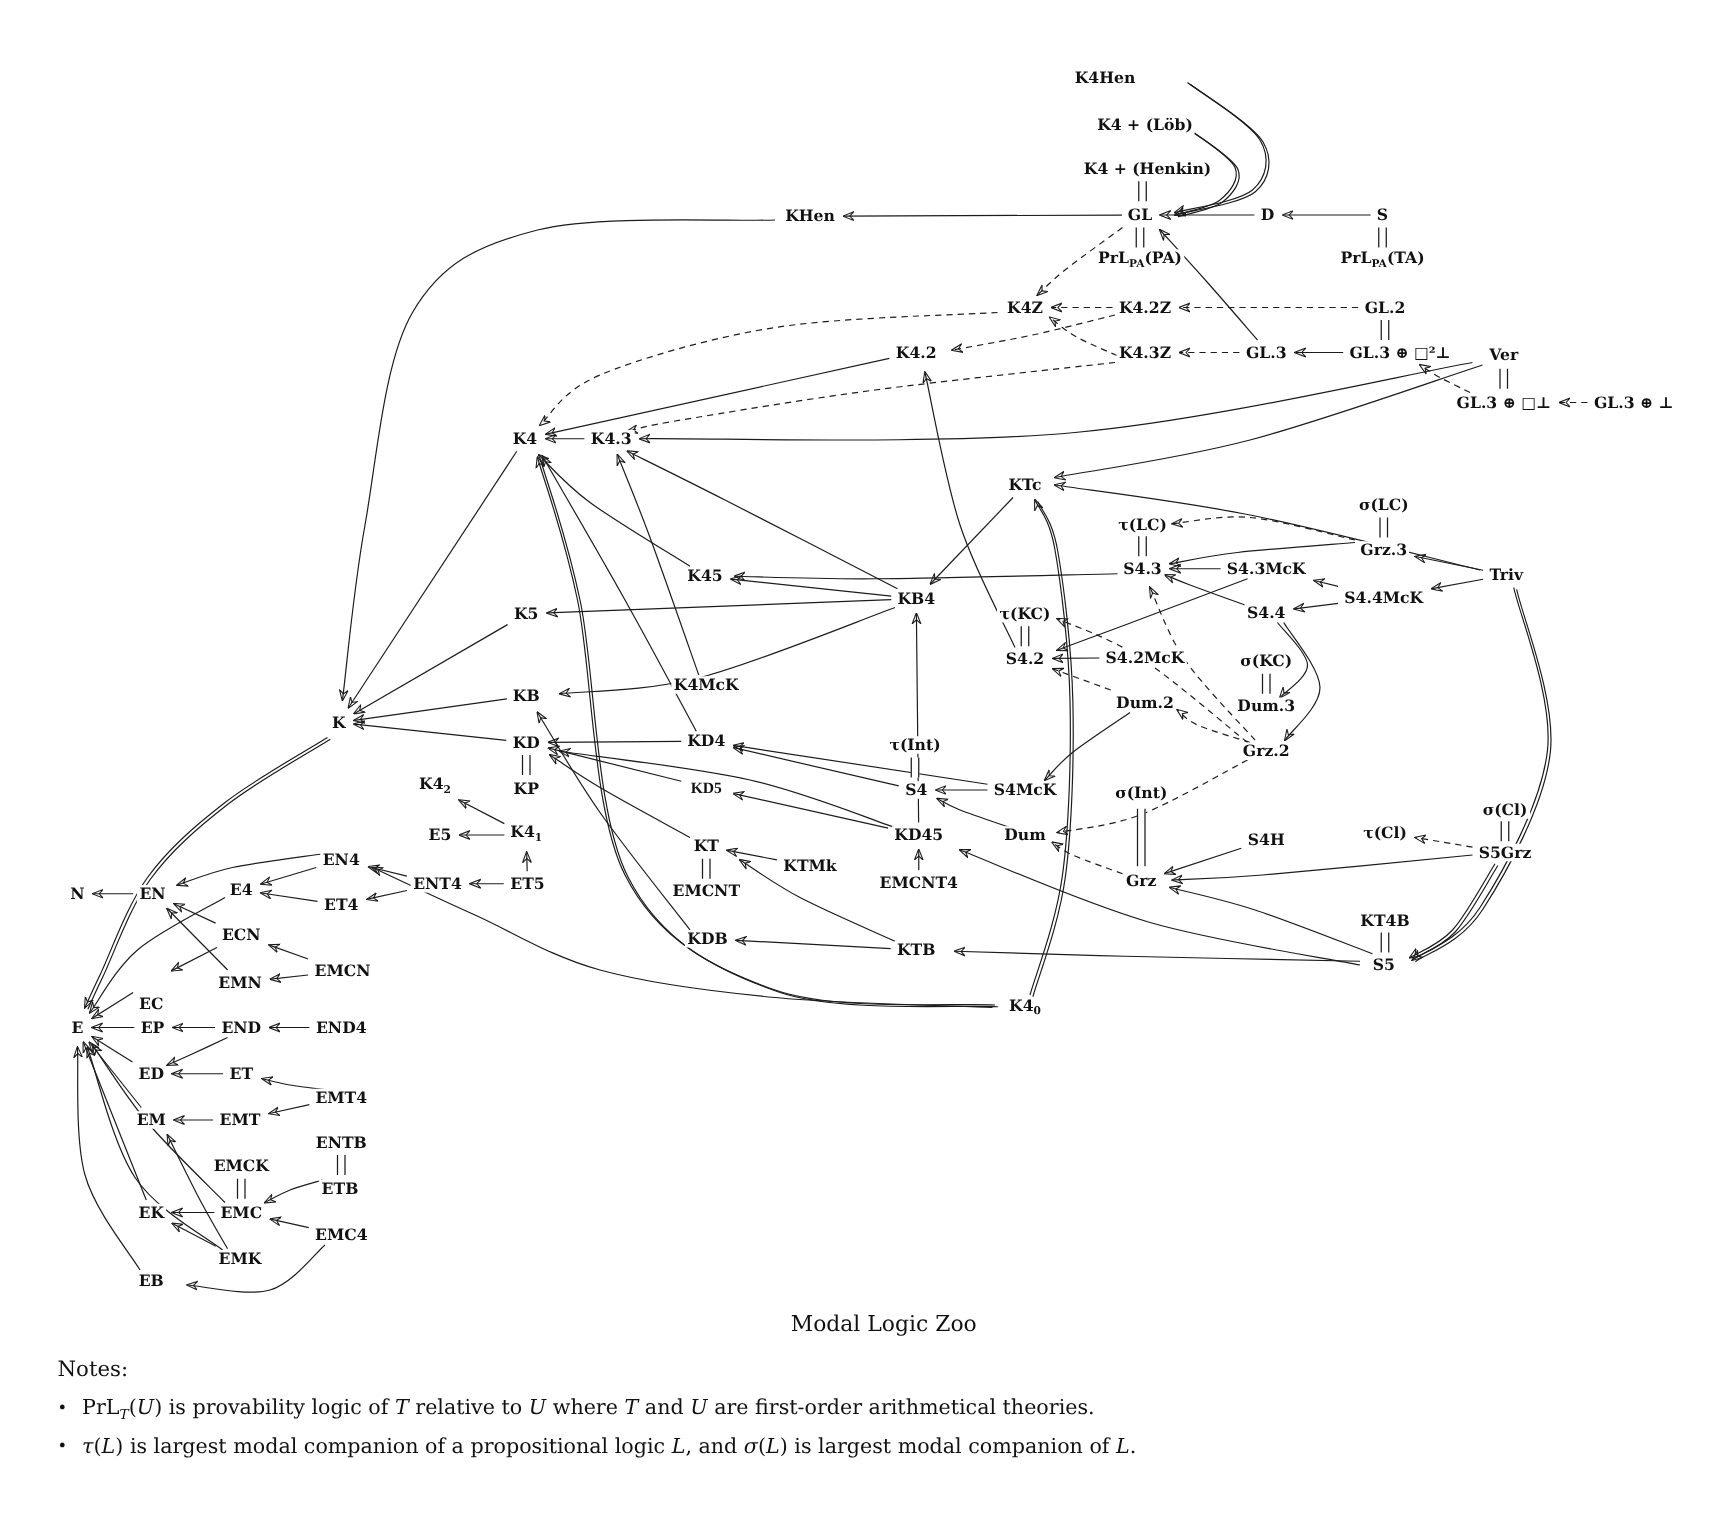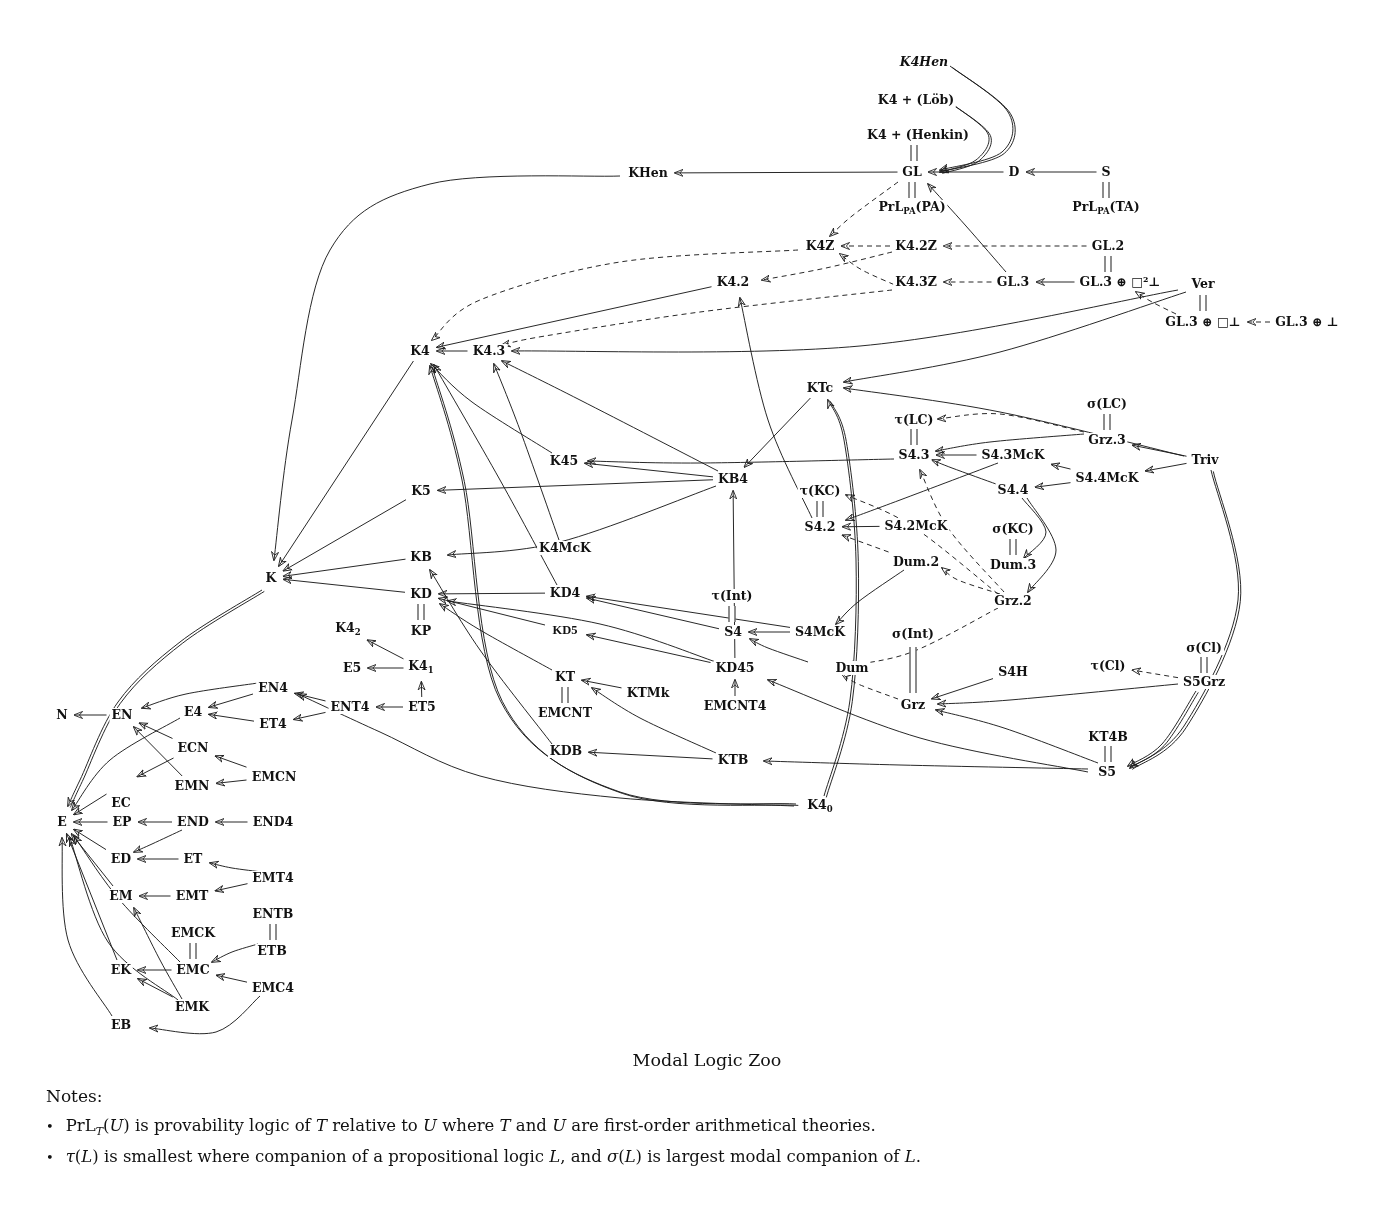--- a/index.html
+++ b/index.html
@@ -155,21 +155,21 @@
         <path d="M112,1016C104.66666666666667,1003.3333333333334 76.33333333333333,969.6666666666666 68,940C59.666666666666664,910.3333333333334 63,855 62,838" marker-end="url(#arr)"></path>
         <path d="M117.01351351351352,960 L66.78378378378379,834" marker-end="url(#arr)"></path>
         <path d="M262,590C248.33333333333334,598.6666666666666 204,623.3333333333334 180,642C156,660.6666666666666 134.66666666666666,679 118,702C101.33333333333333,725 88.33333333333333,762.6666666666666 80,780C71.66666666666667,797.3333333333334 70,801.6666666666666 68,806" marker-end="url(#arr)"></path>
         <path d="M262,590C248.33333333333334,598.6666666666666 204,623.3333333333334 180,642C156,660.6666666666666 134.66666666666666,679 118,702C101.33333333333333,725 88.33333333333333,762.6666666666666 80,780C71.66666666666667,797.3333333333334 70,801.6666666666666 68,806" transform="translate(2.3,1.4)"></path>
         <path d="M1004,592C994.6666666666666,581.3333333333334 962,548.3333333333334 948,528C934,507.6666666666667 924.6666666666666,479.6666666666667 920,470" class="d" marker-end="url(#arr)"></path>
         <path d="M998,463C981.6666666666666,469.1666666666667 925.3333333333334,490.5 900,500C874.6666666666666,509.5 855,516.6666666666666 846,520" marker-end="url(#arr)"></path>
         <path d="M904,570C896.3333333333334,575.3333333333334 869.3333333333334,593 858,602C846.6666666666666,611 839.6666666666666,620.3333333333334 836,624" marker-end="url(#arr)"></path>
       </g>
   </svg>
   <div id="nodes">
-      <div class="node" style="left: 924px; top: 62px; font-style: italic;">K4Hen</div>
+      <div class="node" style="left: 884px; top: 62px;">K4Hen</div>
       <div class="node" style="left: 916px; top: 100px;">K4 + (Löb)</div>
       <div class="node" style="left: 918px; top: 135px;">K4 + (Henkin)</div>
       <div class="node" style="left: 912px; top: 172px;">GL</div>
       <div class="node" style="left: 912px; top: 209px;">PrL<sub>PA</sub>(PA)</div>
       <div class="node" style="left: 1014px; top: 172px;">D</div>
       <div class="node" style="left: 1106px; top: 172px;">S</div>
       <div class="node" style="left: 1106px; top: 209px;">PrL<sub>PA</sub>(TA)</div>
       <div class="node" style="left: 648px; top: 173px;">KHen</div>
       <div class="node" style="left: 820px; top: 246px;">K4Z</div>
       <div class="node" style="left: 916px; top: 246px;">K4.2Z</div>
@@ -213,21 +213,21 @@
       <div class="node" style="left: 820px; top: 632px;">S4McK</div>
       <div class="node" style="left: 565px; top: 630px; font-family: Liberation Serif, serif;">KD5</div>
       <div class="node" style="left: 913px; top: 634px;">σ(Int)</div>
       <div class="node" style="left: 348px; top: 630px;">K4<sub>2</sub></div>
       <div class="node" style="left: 352px; top: 668px;">E5</div>
       <div class="node" style="left: 421px; top: 668px;">K4<sub>1</sub></div>
       <div class="node" style="left: 565px; top: 677px;">KT</div>
       <div class="node" style="left: 565px; top: 713px;">EMCNT</div>
       <div class="node" style="left: 648px; top: 693px;">KTMk</div>
       <div class="node" style="left: 735px; top: 668px;">KD45</div>
-      <div class="node" style="left: 820px; top: 668px; margin-left: 32px;">Dum</div>
+      <div class="node" style="left: 820px; top: 668px;">Dum</div>
       <div class="node" style="left: 1013px; top: 672px;">S4H</div>
       <div class="node" style="left: 1108px; top: 666px;">τ(Cl)</div>
       <div class="node" style="left: 1204px; top: 648px;">σ(Cl)</div>
       <div class="node" style="left: 1204px; top: 682px;">S5Grz</div>
       <div class="node" style="left: 913px; top: 705px;">Grz</div>
       <div class="node" style="left: 735px; top: 706px;">EMCNT4</div>
       <div class="node" style="left: 1108px; top: 737px;">KT4B</div>
       <div class="node" style="left: 1107px; top: 772px;">S5</div>
       <div class="node" style="left: 566px; top: 751px;">KDB</div>
       <div class="node" style="left: 733px; top: 760px;">KTB</div>
@@ -283,17 +283,17 @@
   <div class="title">Modal Logic Zoo</div>
   <div class="notes">
     <div class="notes-label">Notes:</div>
     <div id="bullets">
         <div class="bullet">
           <span class="dot">•</span>
           <span><span>PrL</span><sub class="i">T</sub><span>(</span><span class="i">U</span><span>) is provability logic of </span><span class="i">T</span><span> relative to </span><span class="i">U</span><span> where </span><span class="i">T</span><span> and </span><span class="i">U</span><span> are first-order arithmetical theories.</span></span>
         </div>
         <div class="bullet">
           <span class="dot">•</span>
-          <span><span class="i">τ</span><span>(</span><span class="i">L</span><span>) is smallest where companion of a propositional logic </span><span class="i">L</span><span>, and </span><span class="i">σ</span><span>(</span><span class="i">L</span><span>) is largest modal companion of </span><span class="i">L</span><span>.</span></span>
+          <span><span class="i">τ</span><span>(</span><span class="i">L</span><span>) is largest modal companion of a propositional logic </span><span class="i">L</span><span>, and </span><span class="i">σ</span><span>(</span><span class="i">L</span><span>) is largest modal companion of </span><span class="i">L</span><span>.</span></span>
         </div>
       </div>
   </div>
 </div>
 
 </body></html>

